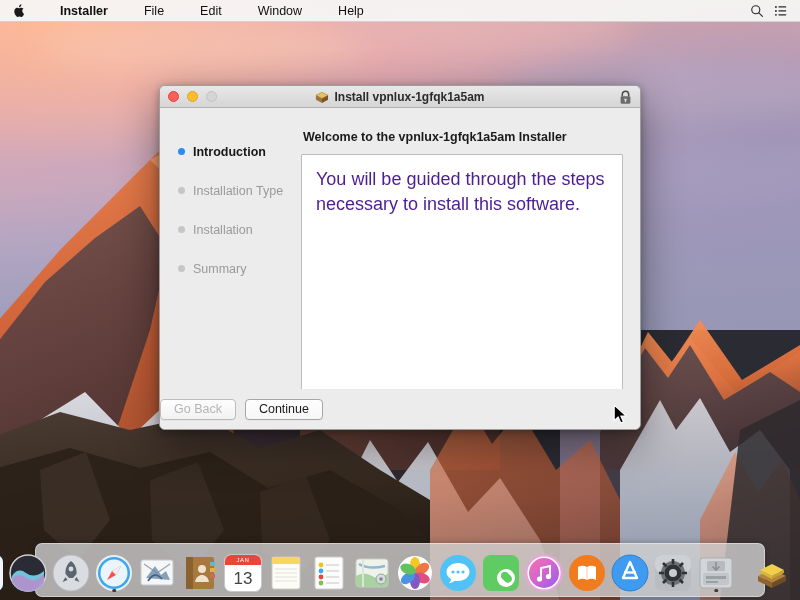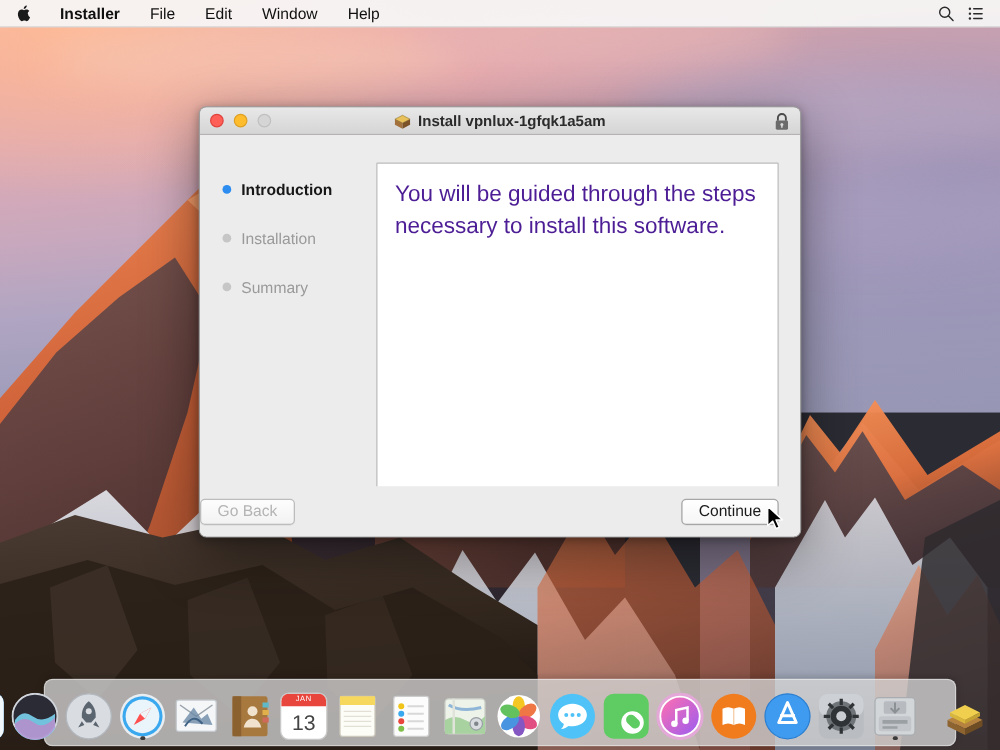--- a/index.html
+++ b/index.html
@@ -26,21 +26,21 @@
   .mountains { position:absolute; left:0; top:0; width:800px; height:600px; }
 
   
   .menubar {
     position:absolute; left:0; top:0; width:800px; height:22px;
     background:rgba(246,246,246,.93);
     border-bottom:1px solid rgba(0,0,0,.13);
     display:flex; align-items:center; font-size:12.5px; color:#101010;
     z-index:40;
   }
-  .menu-left { display:flex; align-items:center; gap:4px; padding-left:8px; }
+  .menu-left { display:flex; align-items:center; gap:16px; padding-left:8px; }
   .menu-item { padding:0 10px; line-height:22px; height:22px; white-space:nowrap; }
   .menu-item.app { font-weight:bold; }
   .apple-logo { display:flex; align-items:center; padding:0 9px 0 4px; }
   .menu-right { margin-left:auto; display:flex; align-items:center; gap:4px; padding-right:9px; }
   .mb-icon { width:20px; height:20px; display:flex; align-items:center; justify-content:center; }
 
   
   .window {
     position:absolute; left:159px; top:85px; width:482px; height:345px;
     background:#ececec;
@@ -88,21 +88,21 @@
     height:272px; background:#ffffff;
     border:1px solid #bcbcbc;
     border-radius:1px;
     padding:12px 14px;
   }
   .content-text { font-size:18px; color:#4c1d95; line-height:1.38; }
 
   
   .footer {
     position:absolute; left:0; right:0; bottom:0; height:42px;
-    display:flex; align-items:center; justify-content:space-between;
+    display:flex; align-items:center; justify-content:flex-start;
     gap:9px; padding:0 17px 2px 0; background:#ececec;
   }
   .btn {
     min-width:66px; height:21px; padding:0 13px;
     font-size:12.5px; font-family:"Liberation Sans", sans-serif;
     border-radius:4px; border:1px solid #bcbcbc;
     background:linear-gradient(180deg,#fdfdfd 0%,#f2f2f2 100%);
     color:#b4b4b4;
     display:flex; align-items:center; justify-content:center;
     box-shadow:0 .5px 0 rgba(0,0,0,.06);
@@ -273,29 +273,34 @@
 
     <div class="win-body">
 
       <div class="steps">
         <div class="step active">
           <span class="dot"></span>
           <span class="step-label">Introduction</span>
         </div>
         <div class="step">
           <span class="dot"></span>
+          <span class="step-label">Installation Type</span>
+        </div>
+        <div class="step">
+          <span class="dot"></span>
           <span class="step-label">Installation</span>
         </div>
         <div class="step">
           <span class="dot"></span>
           <span class="step-label">Summary</span>
         </div>
       </div>
 
       <div class="content">
+        <div class="content-heading">Welcome to the vpnlux-1gfqk1a5am Installer</div>
         <div class="content-box">
           <div class="content-text">You will be guided through the steps necessary to install this software.</div>
         </div>
       </div>
 
       <div class="footer">
         <div class="btn">Go Back</div>
         <div class="btn default">Continue</div>
       </div>
 

